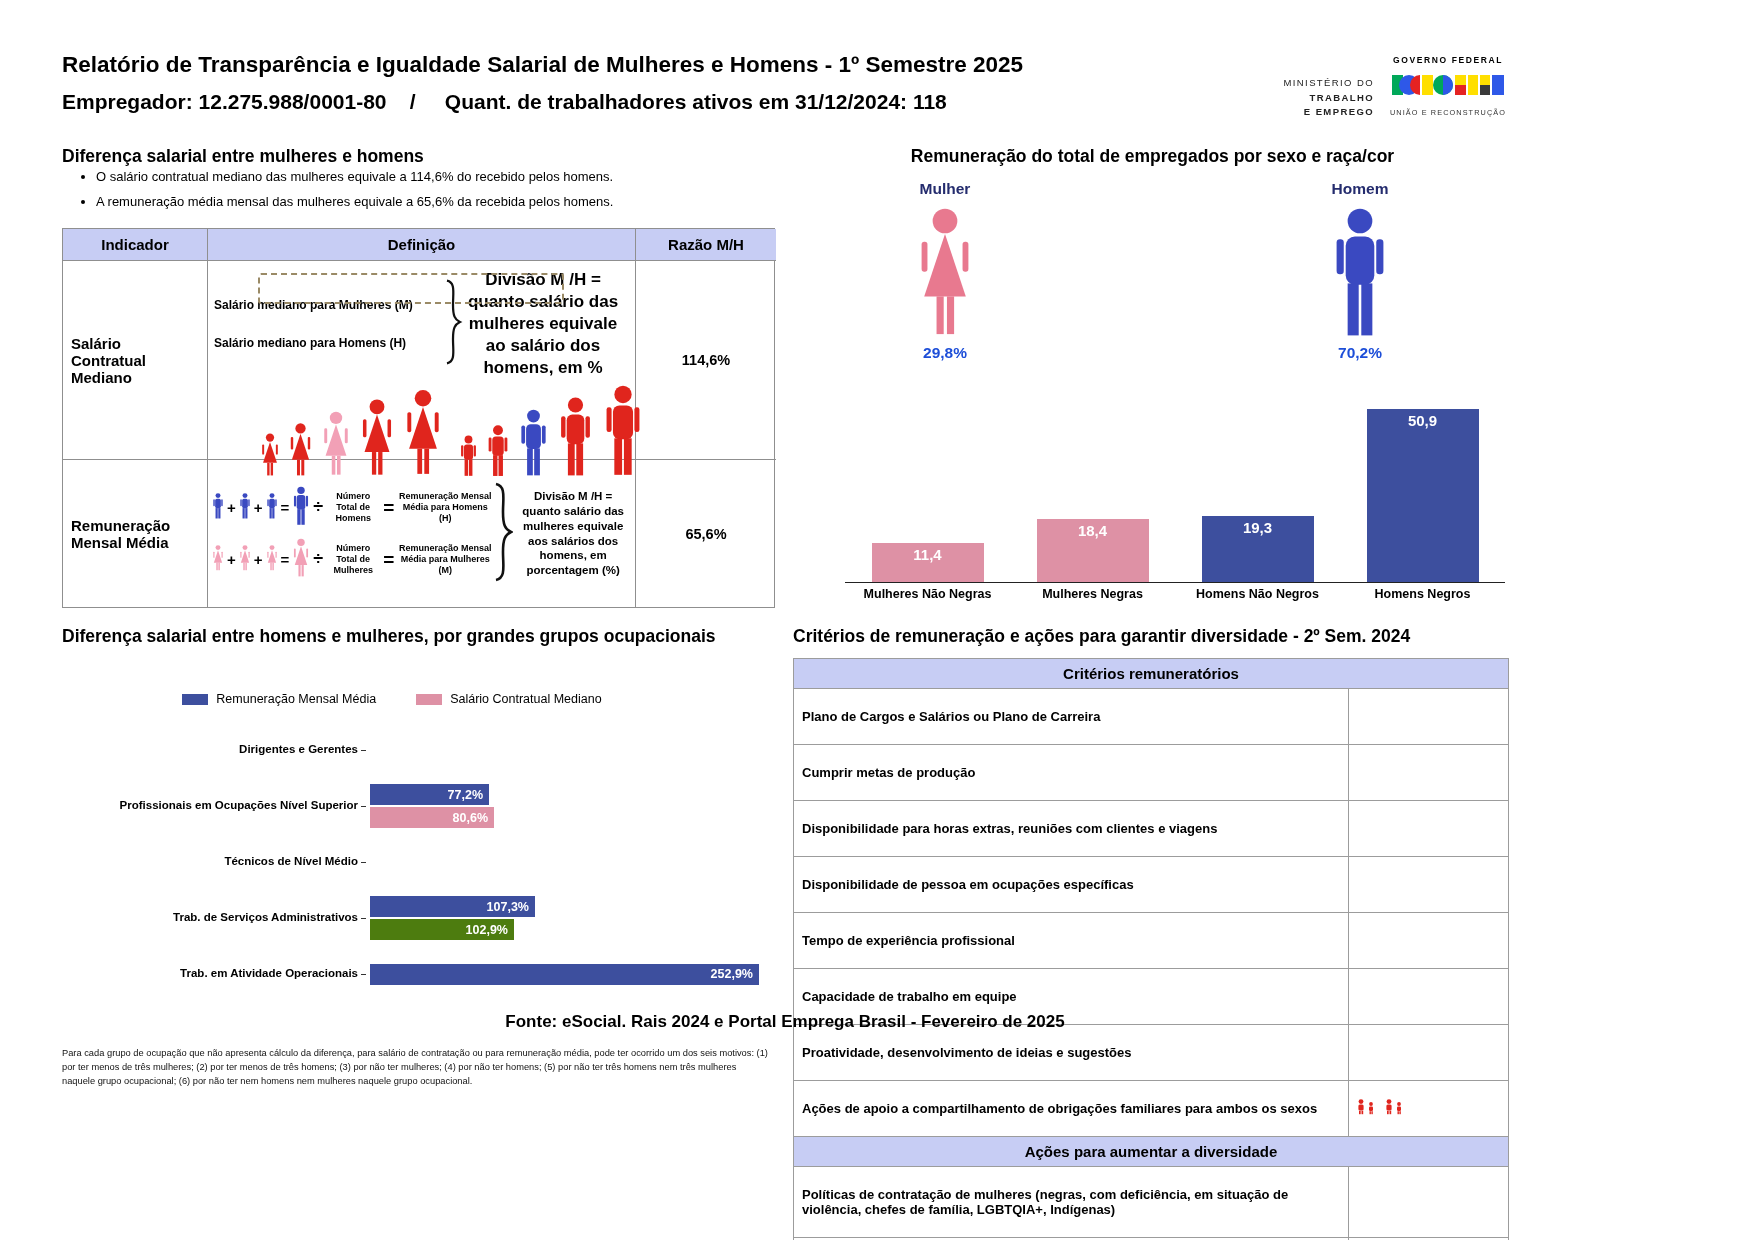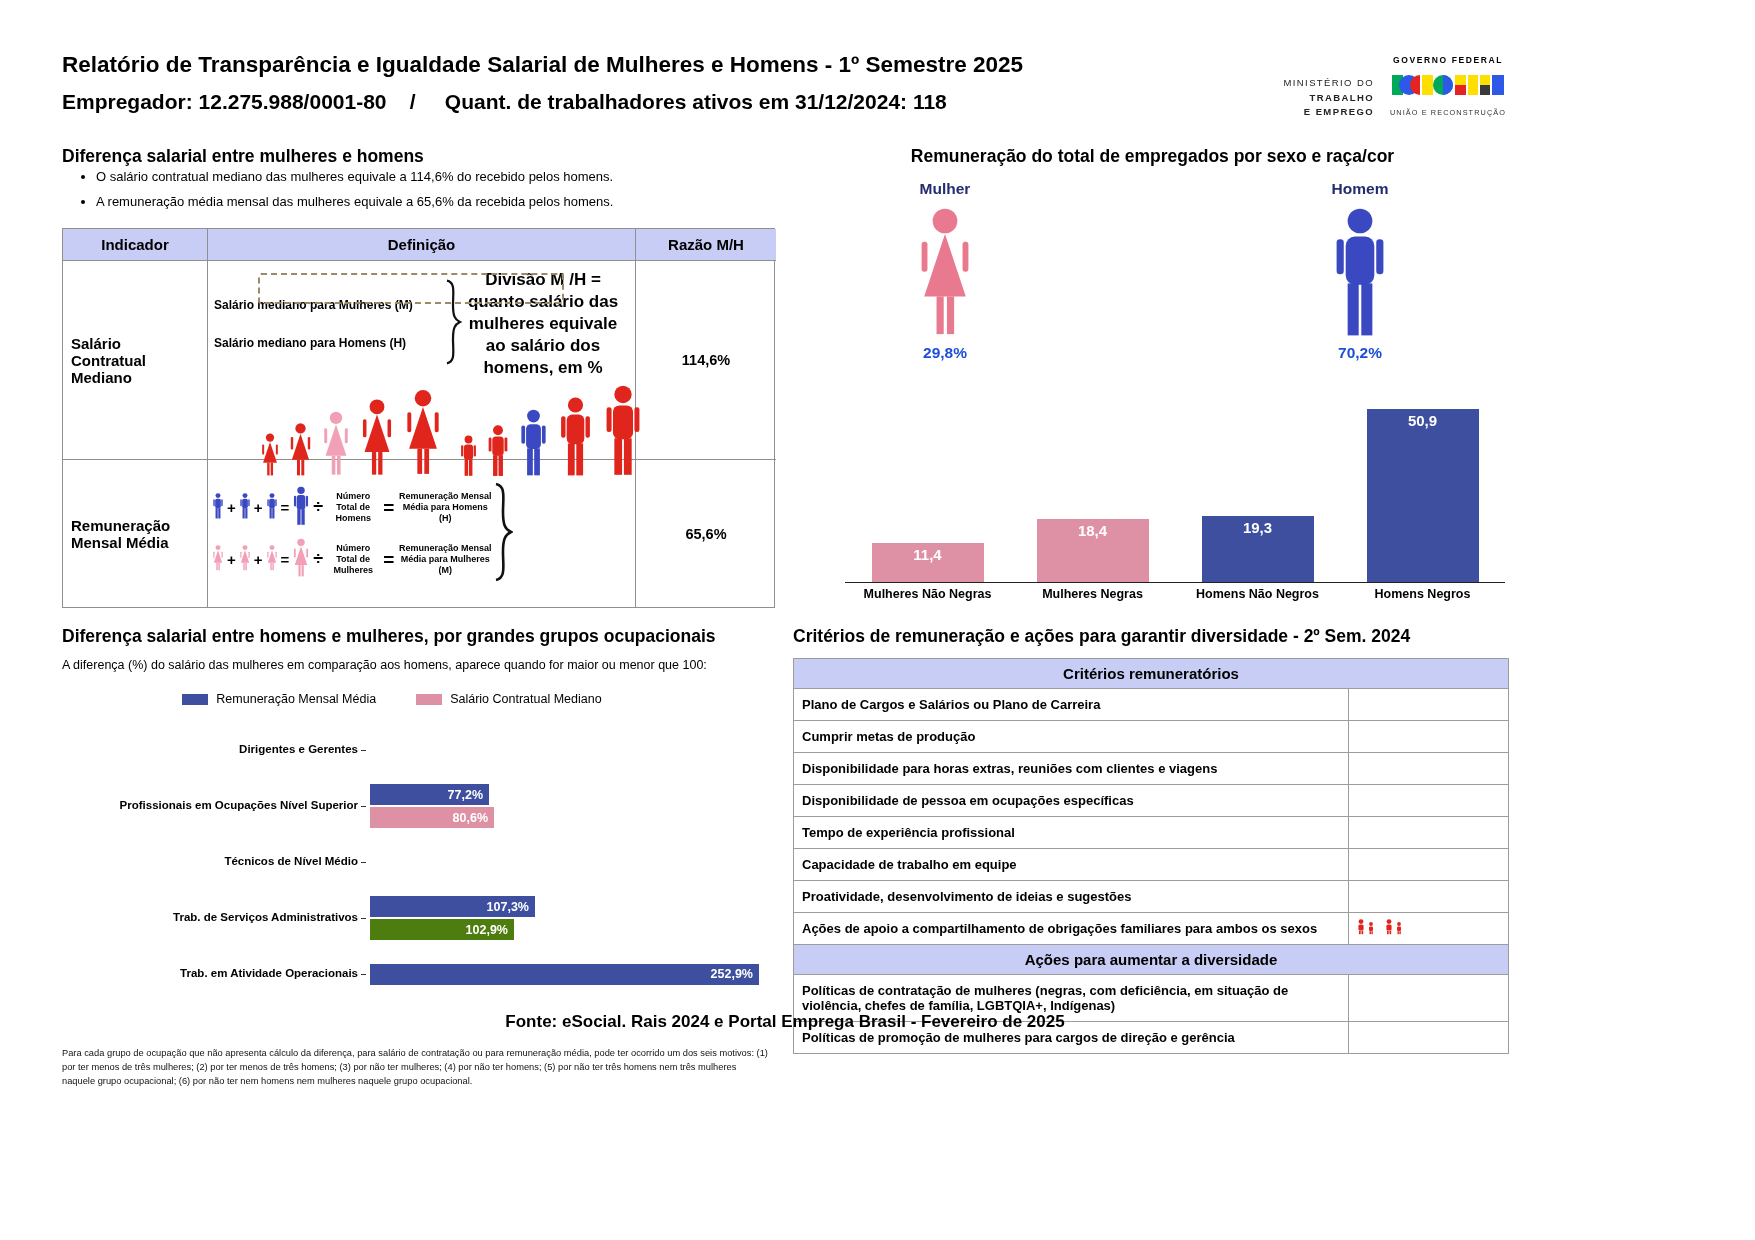--- a/index.html
+++ b/index.html
@@ -77,21 +77,21 @@
   .hrow{display:flex;align-items:center;height:56px;}
   .hlabel{width:296px;text-align:right;font-size:11.5px;font-weight:bold;line-height:1.2;}
   .htick{width:5px;border-top:1.5px solid #333;margin:0 4px 0 3px;}
   .hbars{flex:1;display:flex;flex-direction:column;gap:2px;}
   .hbar{height:21px;display:flex;align-items:center;justify-content:flex-end;color:#fff;
         font-weight:bold;font-size:12.5px;padding-right:6px;box-sizing:border-box;}
   #lb-foot{position:absolute;left:62px;top:1047px;width:708px;font-size:9.3px;line-height:1.5;color:#111;}
 
   
   #crit-table{position:absolute;left:793px;top:658px;width:716px;border-collapse:collapse;}
-  #crit-table td{border:1px solid #9c9c9c;padding:8px 8px;font-weight:bold;font-size:13px;}
+  #crit-table td{border:1px solid #9c9c9c;padding:20px 8px;font-weight:bold;font-size:13px;}
   #crit-table td.crit-head{background:#C7CDF4;text-align:center;font-size:15px;padding:6px;}
   #crit-table td.icon-cell{padding:3px 6px;}
 
   
   #footer{position:absolute;left:0;top:1012px;width:1570px;text-align:center;
           font-size:17px;font-weight:bold;}
 </style>
 </head>
 <body>
 
@@ -323,20 +323,21 @@
           <span class="fdiv">Número Total de Mulheres</span>
           <span class="heq">=</span>
           <span class="fres">Remuneração Mensal Média para Mulheres (M)</span>
         </div>
       </div>
       <span class="brace-svg">
         <svg width="20" height="110" viewBox="0 0 20 100">
             <path d="M3 2 C13 4 10 16 10 30 C10 43 12 47 18 50 C12 53 10 57 10 70 C10 84 13 96 3 98" stroke="#111" stroke-width="2.6" fill="none"></path>
           </svg>
       </span>
+      <div class="def1-note" style="width:150px;font-size:11.5px;">Divisão M /H = quanto salário das mulheres equivale aos salários dos homens, em porcentagem (%)</div>
     </div>
     <div class="ratio-cell">65,6%</div>
   </div>
 
   <div class="sec-title" id="rt-title">Remuneração do total de empregados por sexo e raça/cor</div>
 
   <div class="sex-col" id="col-f">
     <div class="sex-label">Mulher</div>
     <div class="sex-icon"><svg width="60" height="130" viewBox="0 0 46 100">
       <circle cx="23" cy="10" r="9.5" fill="#E8798F"></circle>
@@ -387,21 +388,20 @@
     <div class="vaxis"></div>
     <div class="vcats" id="vcats">
         <div class="vcat">Mulheres Não Negras</div>
         <div class="vcat">Mulheres Negras</div>
         <div class="vcat">Homens Não Negros</div>
         <div class="vcat">Homens Negros</div>
       </div>
   </div>
 
   <div class="sec-title" style="left:62px;top:626px;">Diferença salarial entre homens e mulheres, por grandes grupos ocupacionais</div>
-  <div id="lb-sub">A diferença (%) do salário das mulheres em comparação aos homens, aparece quando for maior ou menor que 100:</div>
 
   <div id="lb-legend">
     <span>
       <span class="sw" id="sw0" style="background: rgb(61, 79, 158);"></span><span>Remuneração Mensal Média</span>
     </span>
     <span>
       <span class="sw" id="sw1" style="background: rgb(222, 145, 165);"></span><span>Salário Contratual Mediano</span>
     </span>
   </div>
 

